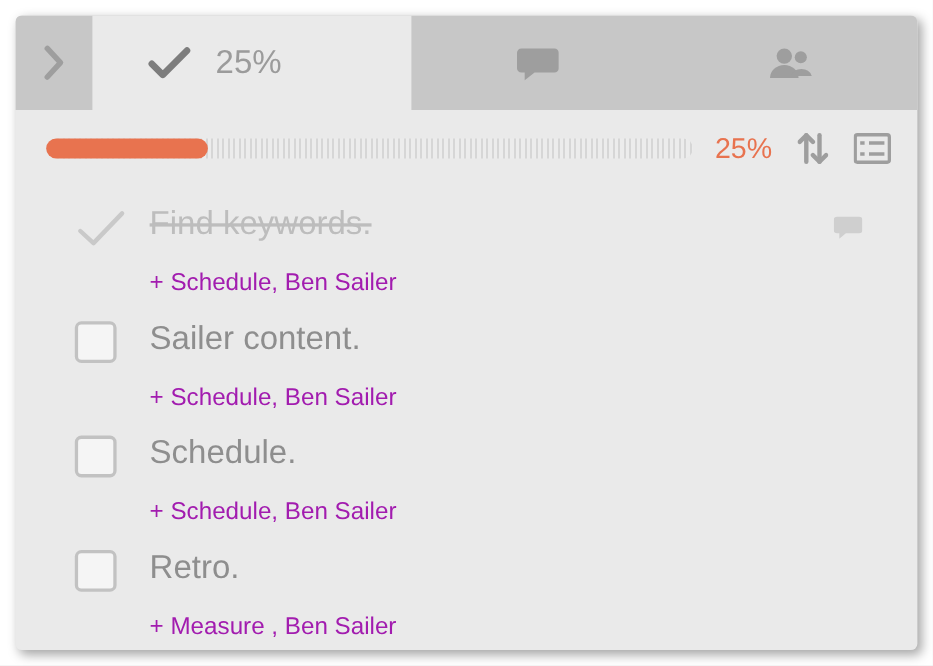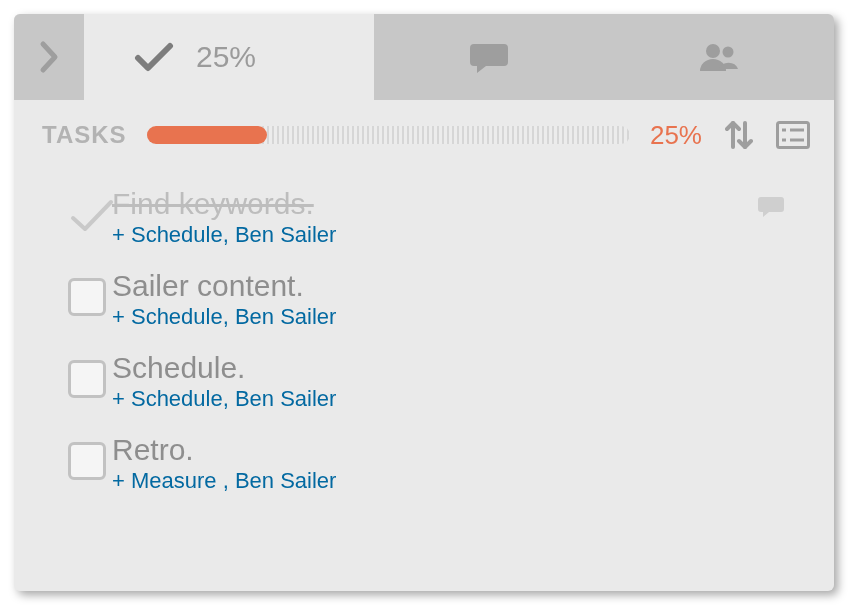--- a/index.html
+++ b/index.html
@@ -98,22 +98,23 @@
     justify-content: center;
     cursor: pointer;
   }
 
   
   .tasks {
     padding: 6px 0 0 0;
   }
   .task-row {
     display: flex;
-    align-items: center;
+    align-items: flex-start;
     padding: 10px 28px 10px 54px;
+    gap: 24px;
     position: relative;
   }
   .task-check {
     width: 44px;
     height: 44px;
     flex-shrink: 0;
     margin-top: 2px;
     cursor: pointer;
   }
   .checkbox-empty {
@@ -128,23 +129,23 @@
     font-size: 30px;
     color: #8e8e8e;
     font-weight: 400;
     line-height: 1.2;
   }
   .task-title.done {
     color: #bdbdbd;
     text-decoration: line-through;
   }
   .task-sub {
-    margin-top: 0;
+    margin-top: 22px;
     font-size: 22px;
-    color: #0369a1;
+    color: #a21caf;
   }
   .task-comment {
     position: absolute;
     right: 50px;
     top: 18px;
   }
 
   svg { display: block; }
 </style>
 </head>
@@ -173,21 +174,20 @@
       <svg width="40" height="32" viewBox="0 0 40 32">
         <circle cx="14" cy="10" r="7" fill="#9e9e9e"></circle>
         <path d="M1 30 a13 12 0 0 1 26 0 z" fill="#9e9e9e"></path>
         <circle cx="29" cy="11" r="5.5" fill="#9e9e9e"></circle>
         <path d="M20 28 a10 9 0 0 1 19 0 z" fill="#9e9e9e"></path>
       </svg>
     </div>
   </div>
 
   <div class="tasks-header">
-    <span class="tasks-label">TASKS</span>
     <div class="progress-wrap">
       <div class="progress-track"></div>
       <div class="progress-fill" id="progress-fill" style="width: 25%;"></div>
     </div>
     <span class="progress-pct">25%</span>
     <div class="hdr-icon">
       <svg width="28" height="32" viewBox="0 0 28 32">
         <g stroke="#9e9e9e" stroke-width="4" fill="none" stroke-linecap="round" stroke-linejoin="round">
           <line x1="8" y1="4" x2="8" y2="28"></line>
           <polyline points="2,10 8,4 14,10"></polyline>

